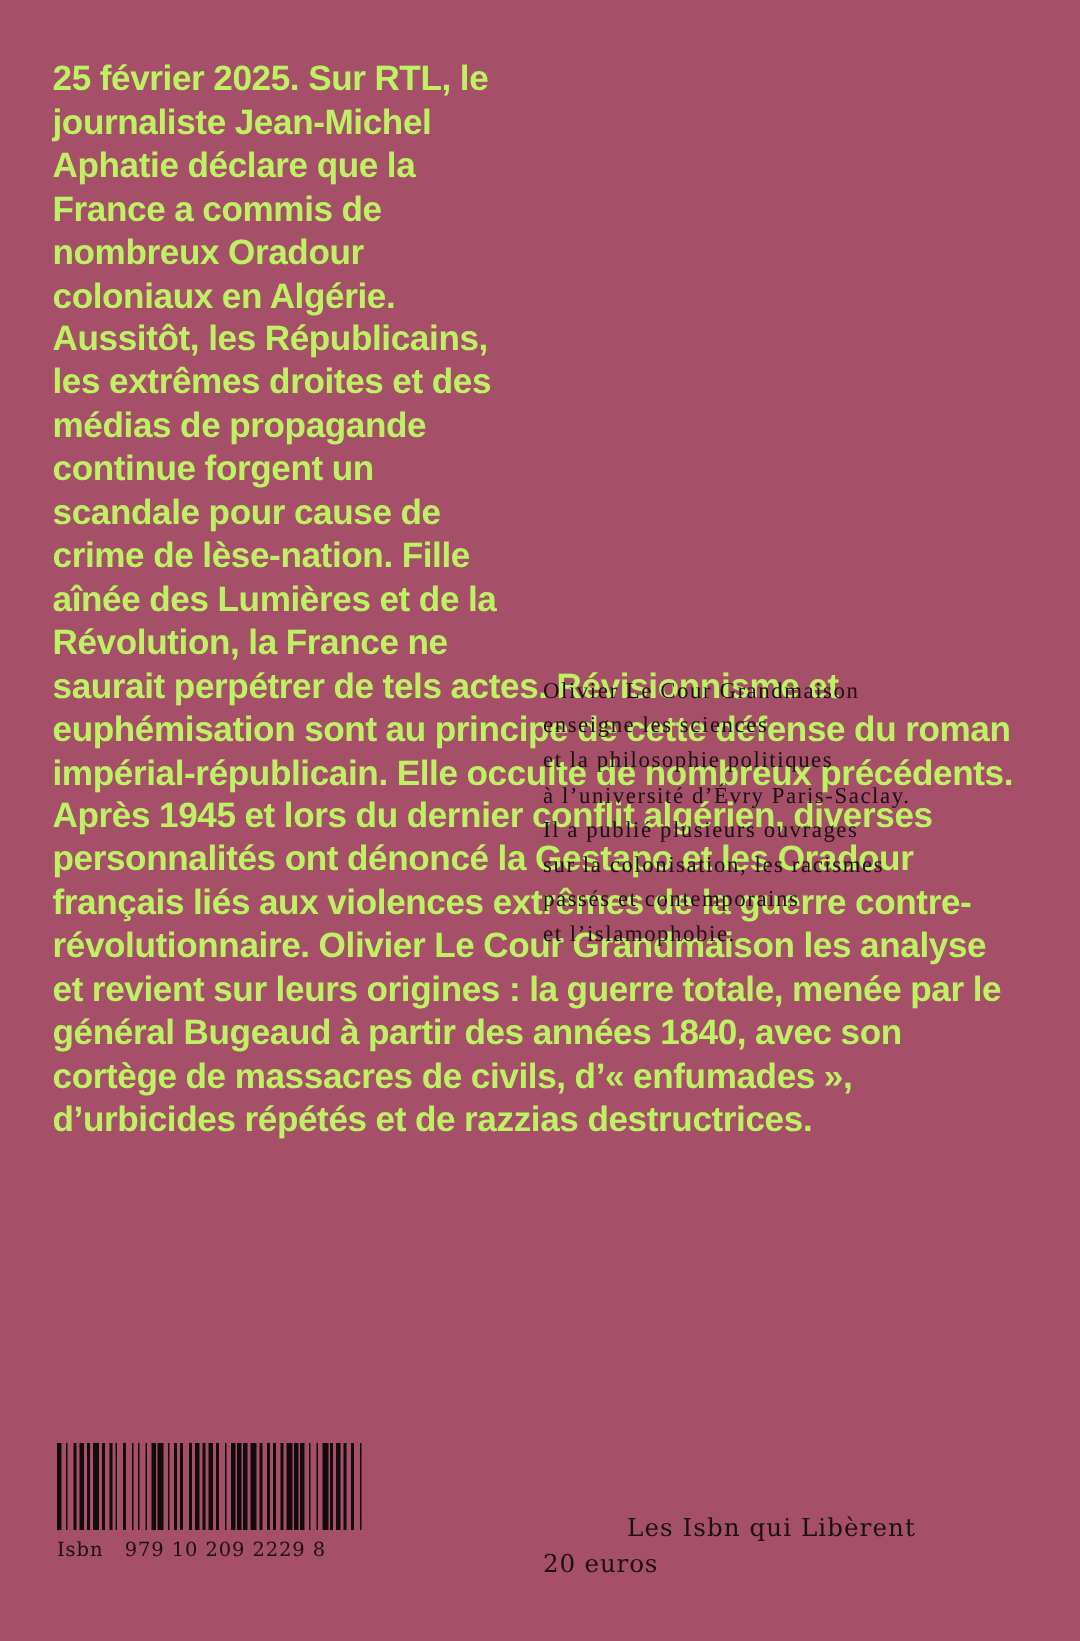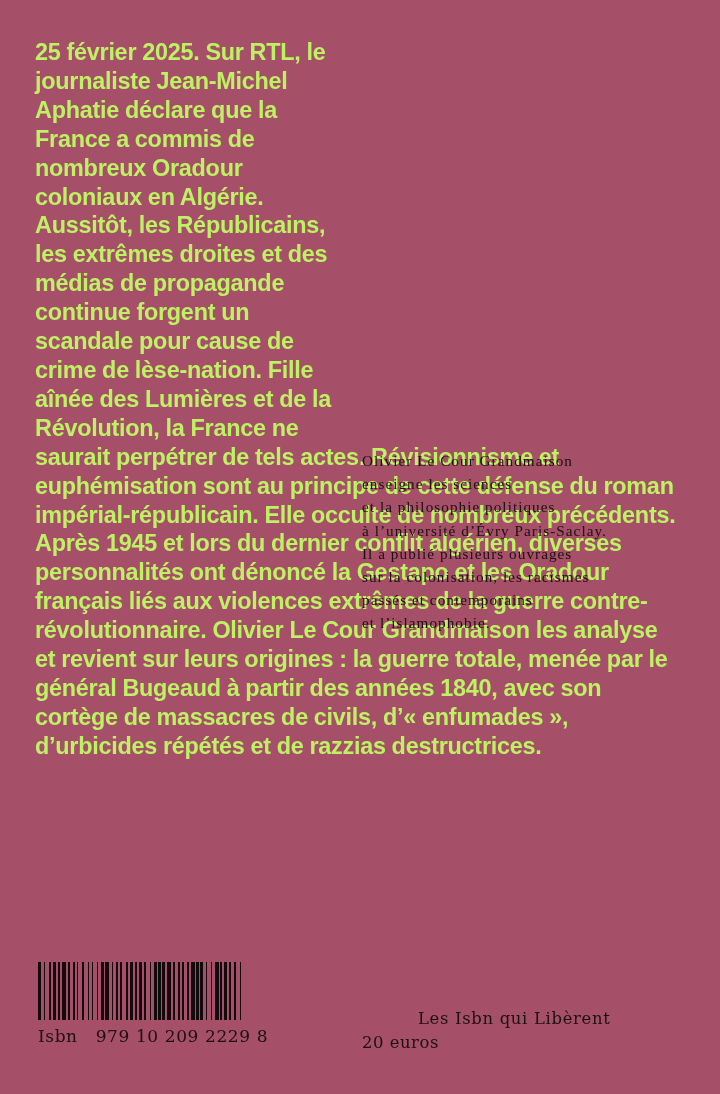--- a/index.html
+++ b/index.html
@@ -73,21 +73,21 @@
     height: 100%;
   }
   #barcode .gap {
     background: transparent;
     height: 100%;
   }
   #isbn-line {
     margin-top: 6px;
     color: #1b1012;
     font-family: "DejaVu Serif", "Liberation Serif", serif;
-    font-size: 17px;
+    font-size: 13px;
     letter-spacing: 0.6px;
     white-space: pre;
   }
 
   
   #publisher-name {
     position: absolute;
     left: 418px;
     top: 1009px;
     color: #1b1012;

